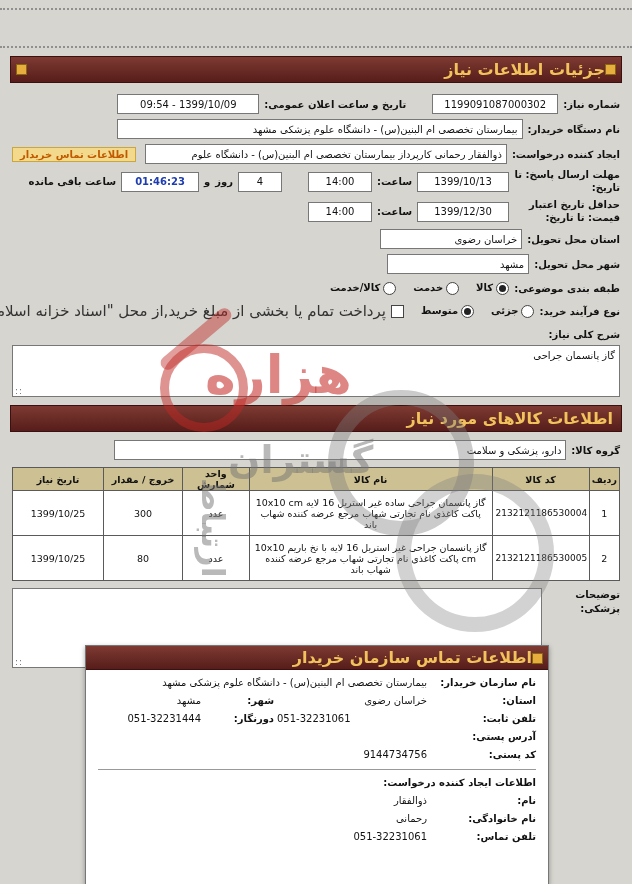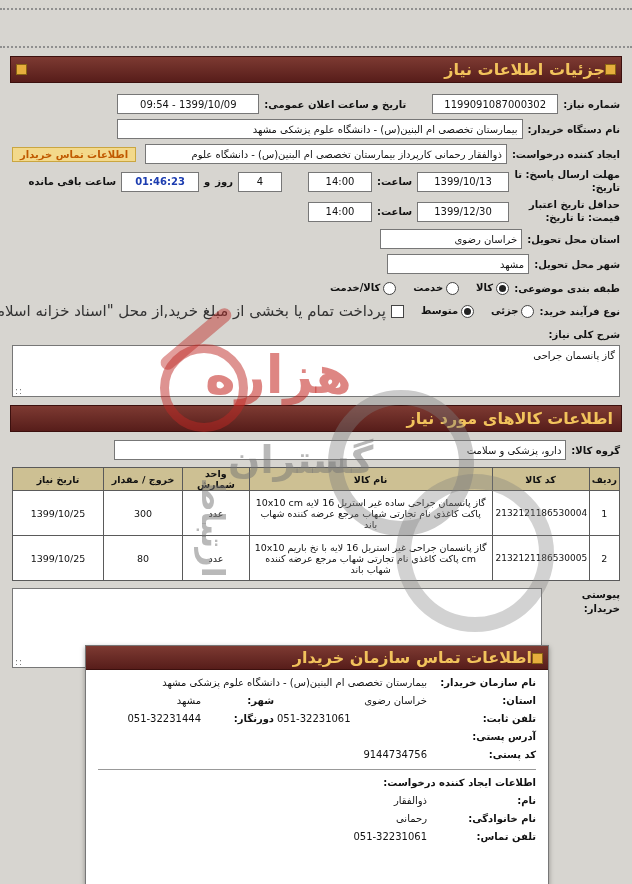--- a/index.html
+++ b/index.html
@@ -204,21 +204,21 @@
         <td class="code ltr">2132121186530005</td>
         <td>گاز پانسمان جراحی غیر استریل 16 لایه با نخ باریم 10x10 cm پاکت کاغذی نام تجارتی شهاب مرجع عرضه کننده شهاب باند</td>
         <td>عدد</td>
         <td>80</td>
         <td class="ltr">1399/10/25</td>
       </tr>
     </tbody>
   </table>
 
   <div class="notesrow">
-    <span class="lbl noteslbl">پیوستی خریدار:</span>
+    <span class="lbl noteslbl">توضیحات پزشکی:</span>
     <div class="tarea notes">
       <span class="grip">::</span>
     </div>
   </div>
 
   <div class="btnrow">
     <button class="btn">پاسخ به نیاز</button>
     <button class="btn">مشاهده مدارک پیوستی (0)</button>
     <button class="btn">چاپ</button>
     <button class="btn">بازگشت</button>

